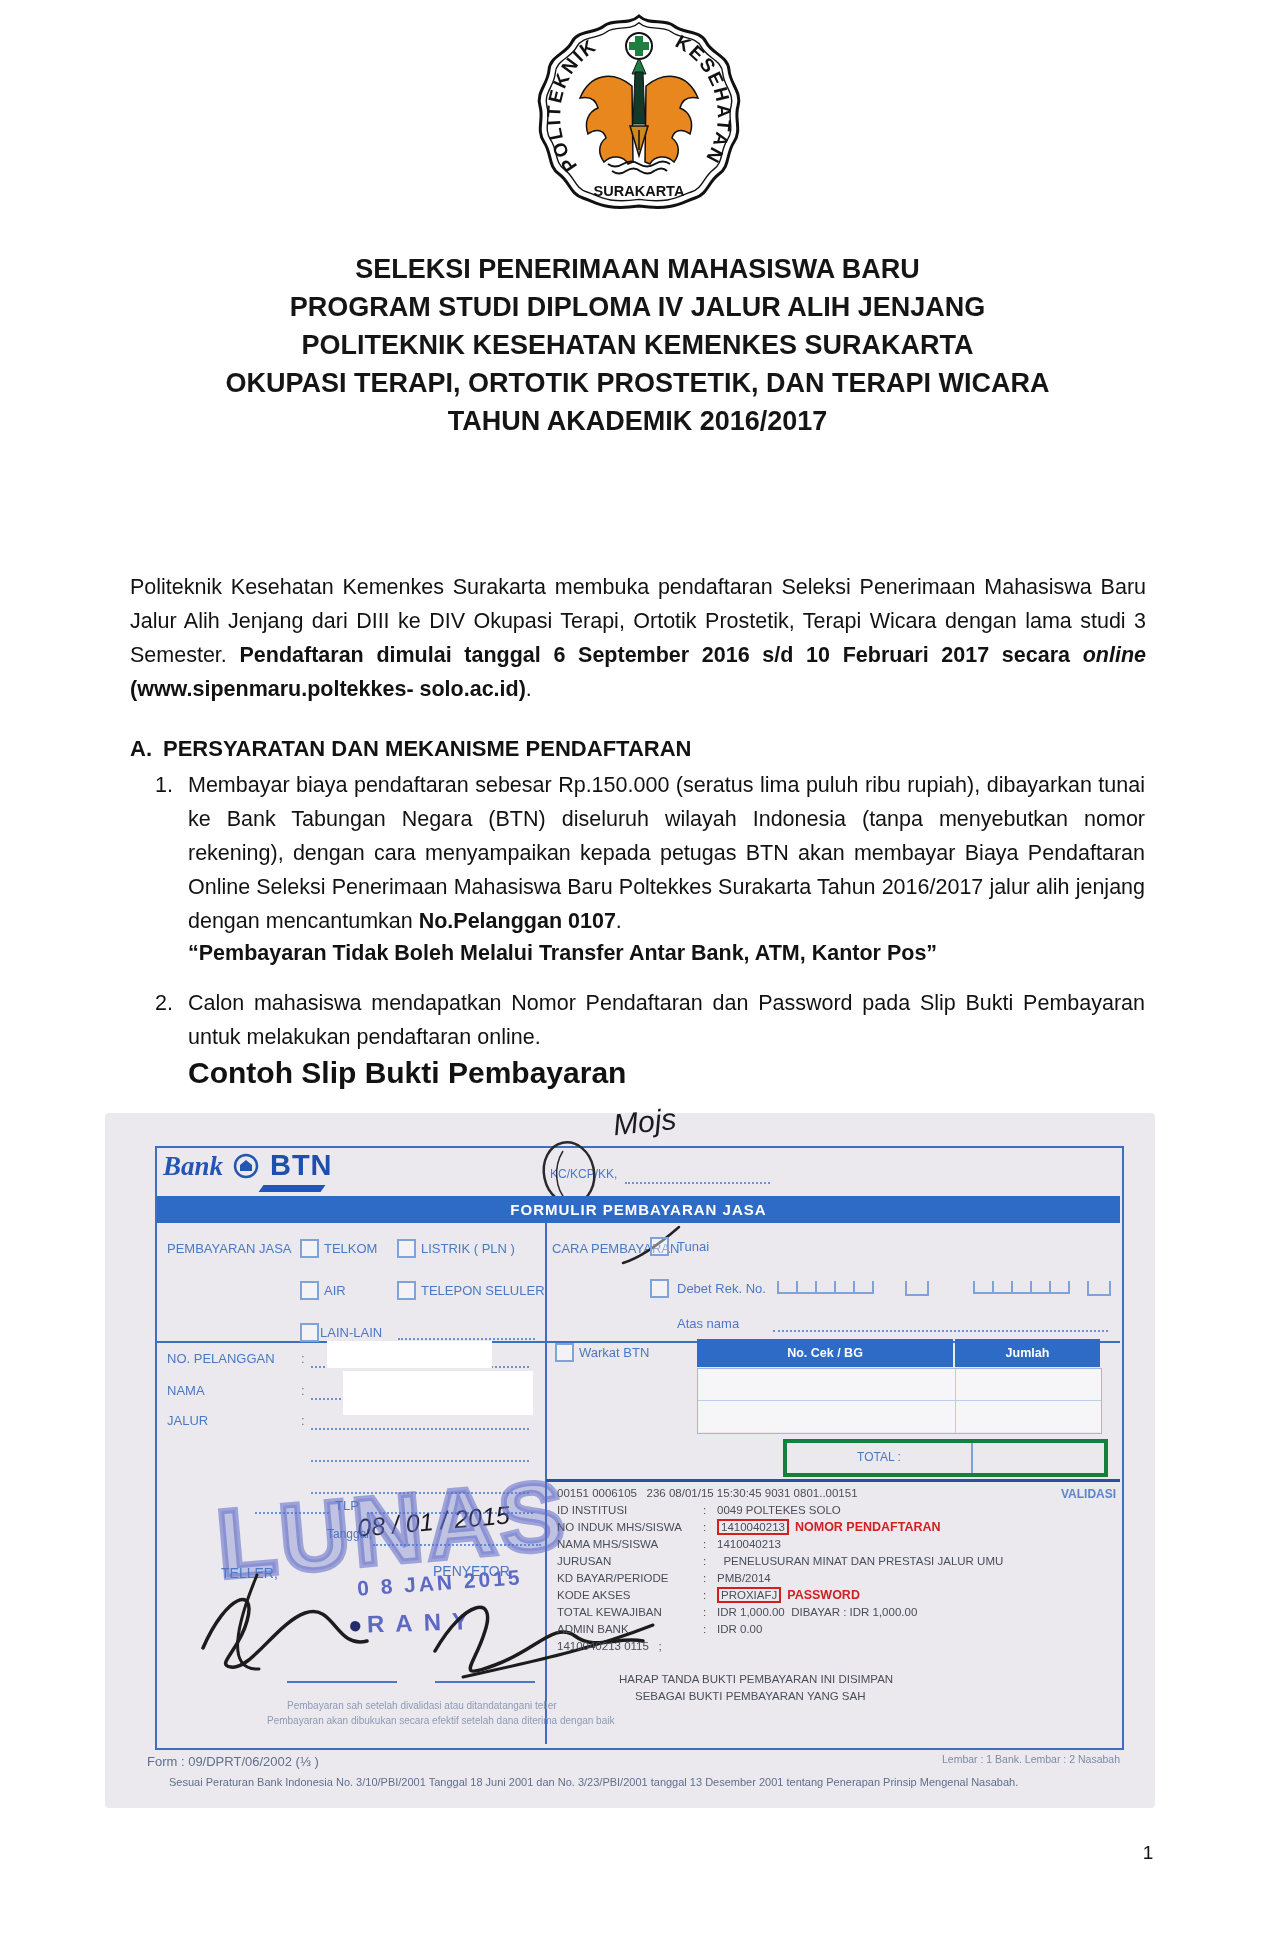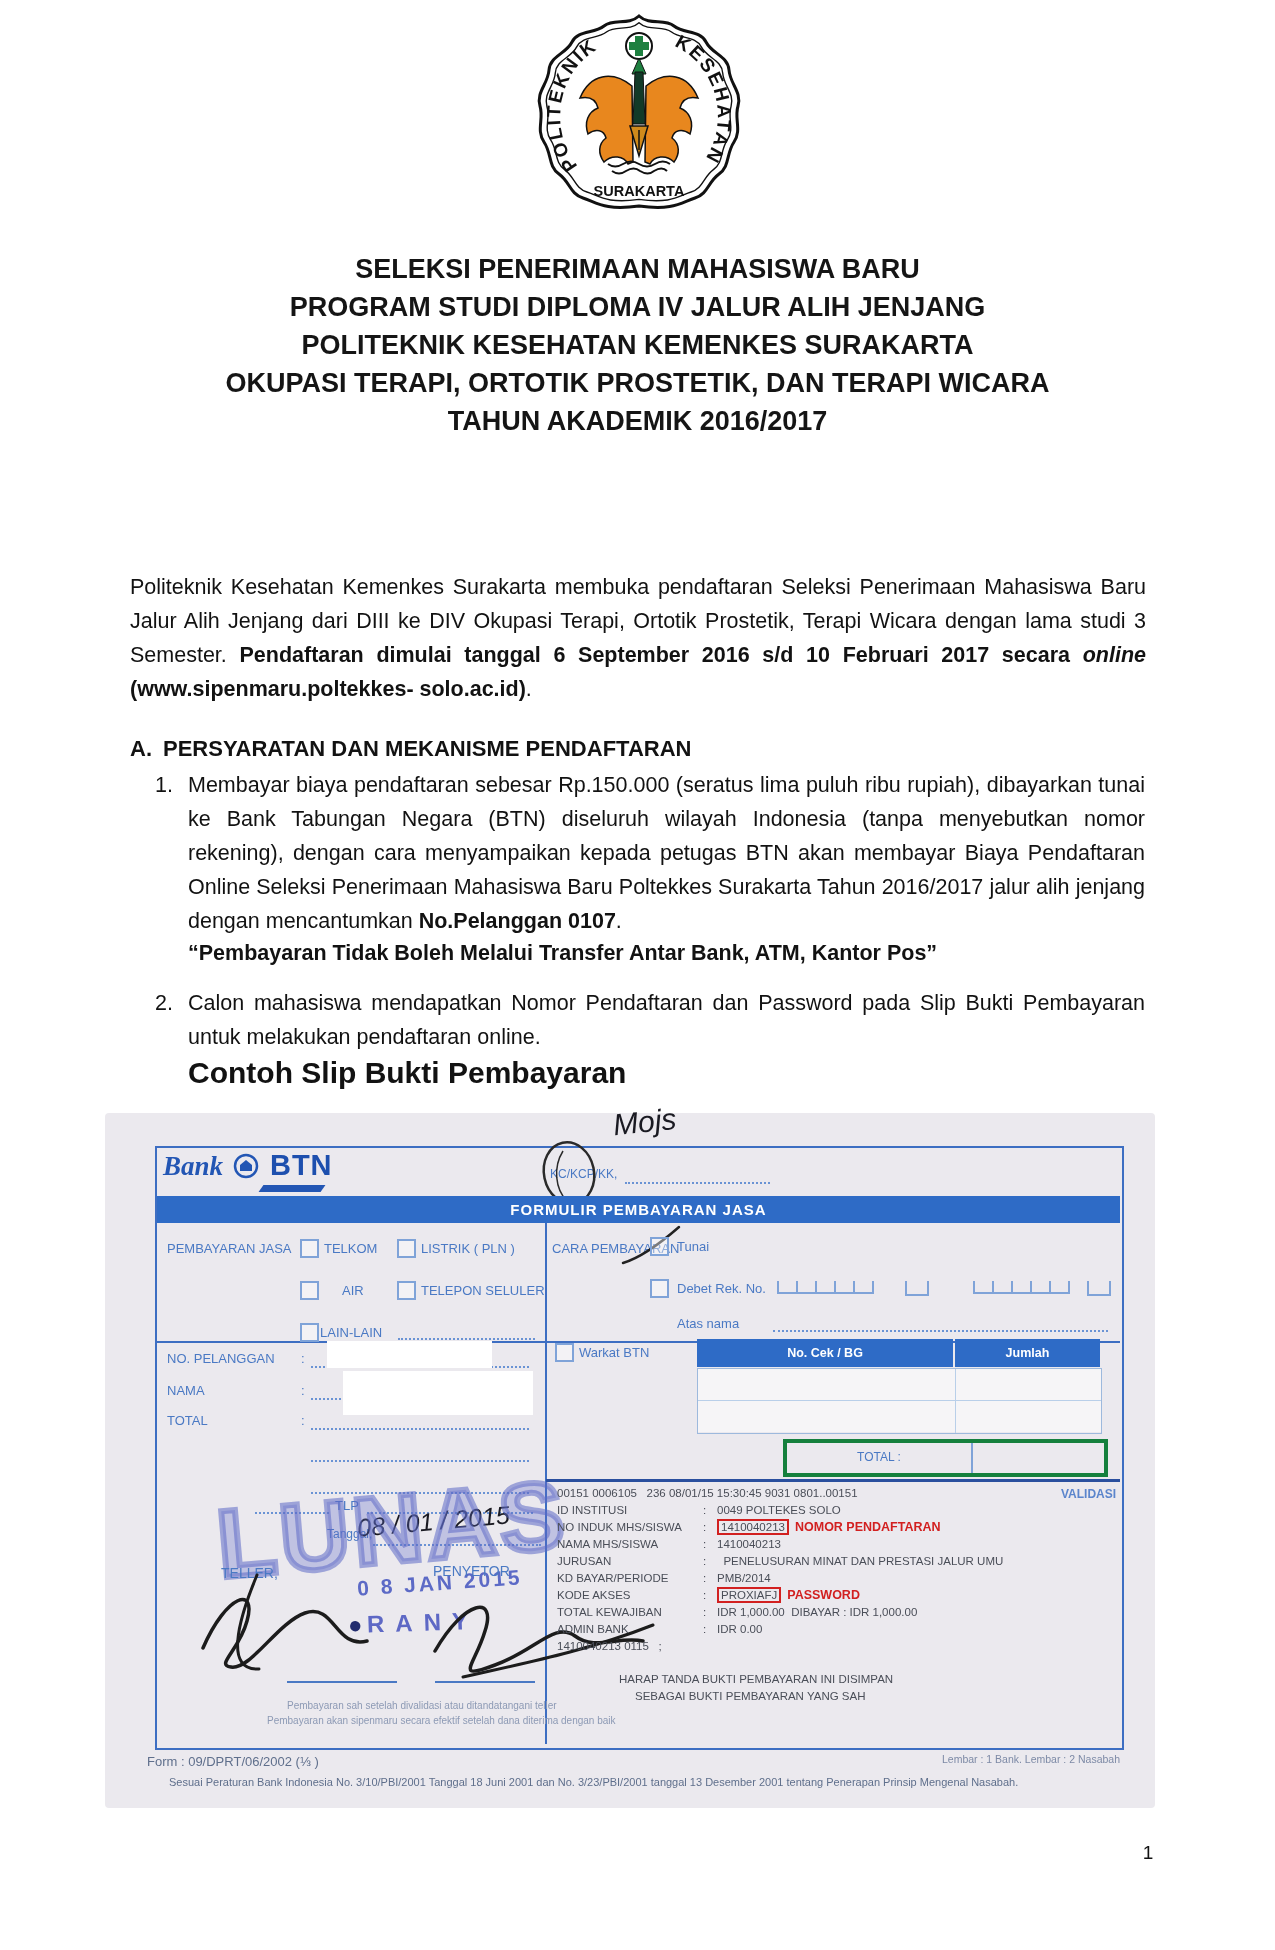--- a/index.html
+++ b/index.html
@@ -167,21 +167,21 @@
 
     <div class="s vdiv"></div>
     <div class="s hdiv"></div>
 
     <span class="s blbl" style="left:62px;top:128px;">PEMBAYARAN JASA</span>
     <div class="s cb" style="left:195px;top:126px;"></div>
     <span class="s blbl" style="left:219px;top:128px;">TELKOM</span>
     <div class="s cb" style="left:292px;top:126px;"></div>
     <span class="s blbl" style="left:316px;top:128px;">LISTRIK ( PLN )</span>
     <div class="s cb" style="left:195px;top:168px;"></div>
-    <span class="s blbl" style="left:237px;top:170px;">AIR</span>
+    <span class="s blbl" style="left:219px;top:170px;">AIR</span>
     <div class="s cb" style="left:292px;top:168px;"></div>
     <span class="s blbl" style="left:316px;top:170px;">TELEPON SELULER</span>
     <div class="s cb" style="left:195px;top:210px;"></div>
     <span class="s blbl" style="left:215px;top:212px;">LAIN-LAIN</span>
     <div class="s dot" style="left:293px;top:224px;width:137px;"></div>
 
     <span class="s blbl" style="left:447px;top:128px;">CARA PEMBAYARAN</span>
     <svg class="s" style="left:516px;top:112px;" width="62" height="42">
       <path d="M2 38 C22 32 42 16 58 2" stroke="#222" stroke-width="2.5" fill="none" stroke-linecap="round"></path>
     </svg>
@@ -211,21 +211,21 @@
     <span class="s blbl" style="left:62px;top:238px;">NO. PELANGGAN</span>
     <span class="s blbl" style="left:196px;top:238px;">:</span>
     <div class="s dot" style="left:206px;top:252px;width:218px;"></div>
     <div class="s redact" style="left:222px;top:228px;width:165px;height:27px;"></div>
 
     <span class="s blbl" style="left:62px;top:270px;">NAMA</span>
     <span class="s blbl" style="left:196px;top:270px;">:</span>
     <div class="s dot" style="left:206px;top:284px;width:218px;"></div>
     <div class="s redact" style="left:238px;top:258px;width:190px;height:44px;"></div>
 
-    <span class="s blbl" style="left:62px;top:300px;">TOTAL</span>
+    <span class="s blbl" style="left:62px;top:300px;">JALUR</span>
     <span class="s blbl" style="left:196px;top:300px;">:</span>
     <div class="s dot" style="left:206px;top:314px;width:218px;"></div>
     <div class="s dot" style="left:206px;top:346px;width:218px;"></div>
     <div class="s dot" style="left:206px;top:378px;width:218px;"></div>
 
     <div class="s dot" style="left:150px;top:398px;width:74px;"></div>
     <span class="s blbl" style="left:230px;top:385px;">TLP</span>
     <div class="s dot" style="left:262px;top:398px;width:166px;"></div>
 
     <span class="s blbl12" style="left:222px;top:414px;">Tanggal,</span>
@@ -277,20 +277,20 @@
       <div class="r-row"><span class="r-label">KD BAYAR/PERIODE</span><span class="r-colon">:</span><span class="r-val">PMB/2014</span></div>
       <div class="r-row"><span class="r-label">KODE AKSES</span><span class="r-colon">:</span><span class="r-box">PROXIAFJ</span><span class="r-note">PASSWORD</span></div>
       <div class="r-row"><span class="r-label">TOTAL KEWAJIBAN</span><span class="r-colon">:</span><span class="r-val">IDR 1,000.00  DIBAYAR : IDR 1,000.00</span></div>
       <div class="r-row"><span class="r-label">ADMIN BANK</span><span class="r-colon">:</span><span class="r-val">IDR 0.00</span></div>
       <div class="r-pre">1410040213 0115   ;</div>
       <div class="r-keep" style="margin-top:16px;">HARAP TANDA BUKTI PEMBAYARAN INI DISIMPAN</div>
       <div class="r-keep" style="margin-left:78px;">SEBAGAI BUKTI PEMBAYARAN YANG SAH</div>
     </div>
 
     <div class="s fine" style="left:162px;top:585px;padding-left:20px;">Pembayaran sah  setelah divalidasi atau ditandatangani teller</div>
-    <div class="s fine" style="left:162px;top:600px;">Pembayaran akan sipenmaru  secara efektif setelah dana diterima dengan baik</div>
+    <div class="s fine" style="left:162px;top:600px;">Pembayaran akan dibukukan  secara efektif setelah dana diterima dengan baik</div>
     <div class="s formcode" style="left:42px;top:641px;">Form : 09/DPRT/06/2002    (⅓ )</div>
     <div class="s lembar" style="left:660px;top:640px;width:355px;text-align:right;">Lembar : 1 Bank.   Lembar : 2 Nasabah</div>
     <div class="s regul" style="left:40px;top:663px;width:985px;">Sesuai Peraturan Bank Indonesia No.  3/10/PBI/2001 Tanggal 18 Juni 2001 dan No. 3/23/PBI/2001 tanggal 13 Desember 2001 tentang Penerapan Prinsip Mengenal Nasabah.</div>
   </div>
 
   <div class="s pagenum">1</div>
 </div>
 
 </body></html>

